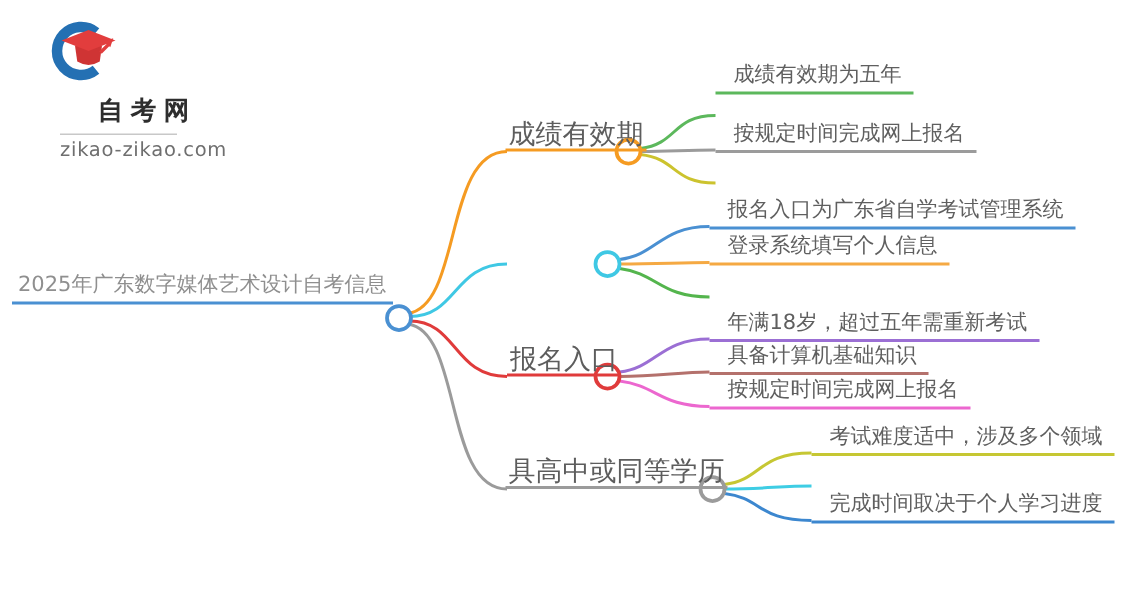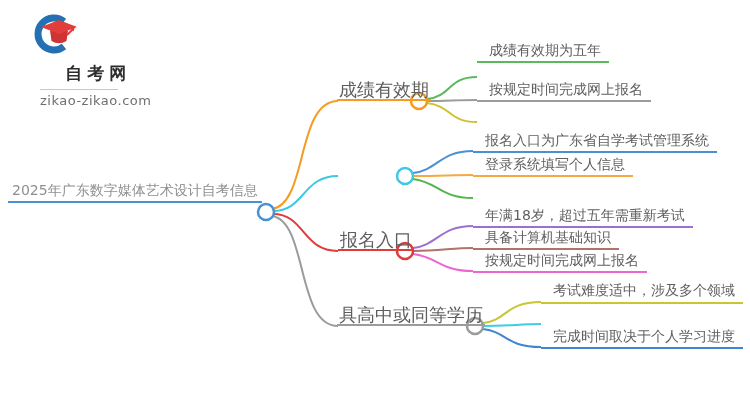--- a/index.html
+++ b/index.html
@@ -89,16 +89,16 @@
 
   <div class="label leaf-label" style="left: 473px; top: 131px; border-bottom-color: rgb(74, 144, 210);">报名入口为广东省自学考试管理系统</div>
   <div class="label leaf-label" style="left: 473px; top: 155px; border-bottom-color: rgb(245, 169, 67);">登录系统填写个人信息</div>
 
   <div class="label branch-label" style="left: 338px; top: 230px; border-bottom-color: rgb(224, 59, 59);">报名入口</div>
   <div class="label leaf-label" style="left: 473px; top: 206px; border-bottom-color: rgb(155, 111, 212);">年满18岁，超过五年需重新考试</div>
   <div class="label leaf-label" style="left: 473px; top: 228px; border-bottom-color: rgb(180, 113, 108);">具备计算机基础知识</div>
   <div class="label leaf-label" style="left: 473px; top: 251px; border-bottom-color: rgb(236, 103, 207);">按规定时间完成网上报名</div>
 
   <div class="label branch-label" style="left: 337px; top: 305px; border-bottom-color: rgb(155, 155, 155);">具高中或同等学历</div>
-  <div class="label leaf-label" style="left: 541px; top: 282px; border-bottom-color: rgb(198, 199, 51); font-family: Liberation Mono, monospace;">考试难度适中，涉及多个领域</div>
+  <div class="label leaf-label" style="left: 541px; top: 282px; border-bottom-color: rgb(198, 199, 51);">考试难度适中，涉及多个领域</div>
   <div class="label leaf-label" style="left: 541px; top: 327px; border-bottom-color: rgb(60, 135, 207);">完成时间取决于个人学习进度</div>
 
 </div>
 
 </body></html>

